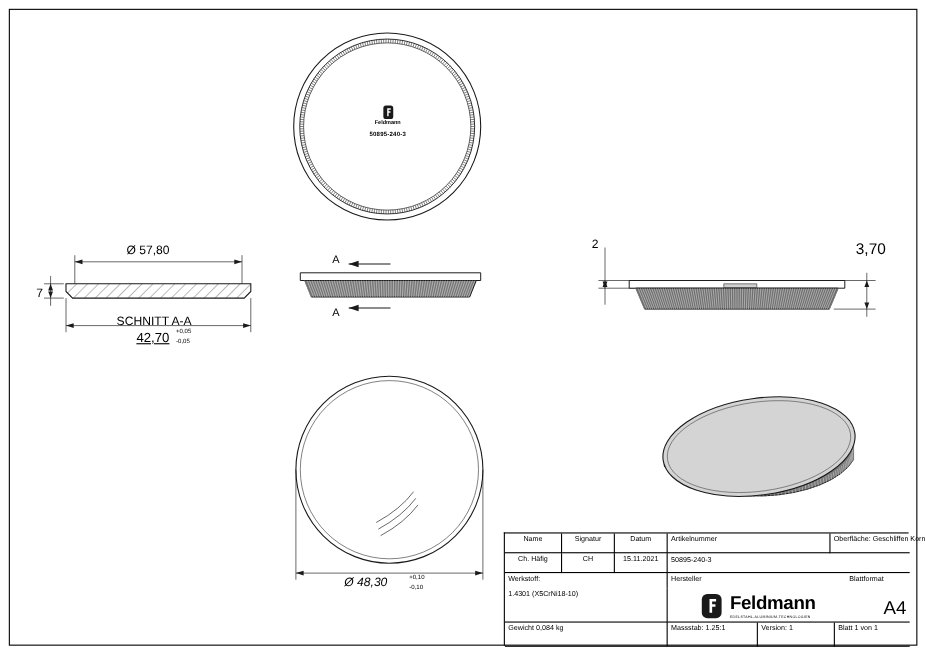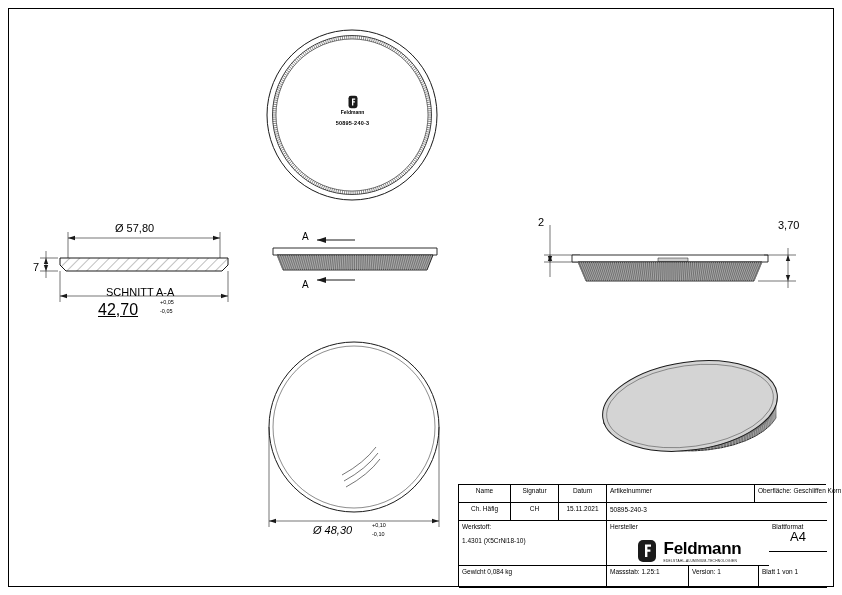--- a/index.html
+++ b/index.html
@@ -308,21 +308,21 @@
       <line x1="30" y1="53" x2="30" y2="84" stroke="#1a1a1a" stroke-width="0.6"></line>
       <line x1="198" y1="53" x2="198" y2="84" stroke="#1a1a1a" stroke-width="0.6"></line>
       <line x1="30" y1="78" x2="198" y2="78" stroke="#1a1a1a" stroke-width="0.6"></line>
       <path d="M30 78 l7 -2.2 v4.4 z" fill="#1a1a1a"></path>
       <path d="M198 78 l-7 -2.2 v4.4 z" fill="#1a1a1a"></path>
     </svg>
   </div>
   <div class="txt" style="left:115px;top:222px;font-size:11px;">Ø 57,80</div>
   <div class="txt" style="left:33px;top:261px;font-size:11px;">7</div>
   <div class="txt" style="left:106px;top:286px;font-size:11px;">SCHNITT A-A</div>
-  <div class="txt" style="left:98px;top:301px;font-size:16px;text-decoration:underline;">42,70</div>
+  <div class="txt" style="left:124px;top:301px;font-size:12px;text-decoration:underline;">42,70</div>
   <div class="txt" style="left:160px;top:299px;font-size:5.5px;">+0,05</div>
   <div class="txt" style="left:160px;top:308px;font-size:5.5px;">-0,05</div>
 
   <div class="abs" style="left:265px;top:230px;">
     <svg width="180" height="60" viewBox="0 0 180 60">
 
       <path d="M8 18 L172 18 L172 25 L8 25 Z" fill="#ffffff" stroke="#1a1a1a" stroke-width="0.9"></path>
 
       <path d="M12 25 L168 25 L162 40 L18 40 Z" fill="#777" stroke="#1a1a1a" stroke-width="0.9"></path>
       <g stroke="#ffffff" stroke-width="0.45" opacity="0.85" id="mid-knurl">
@@ -517,21 +517,21 @@
         </g>
 
       <line x1="244" y1="40" x2="276" y2="40" stroke="#1a1a1a" stroke-width="0.6"></line>
       <line x1="238" y1="66" x2="276" y2="66" stroke="#1a1a1a" stroke-width="0.6"></line>
       <line x1="268" y1="33" x2="268" y2="73" stroke="#1a1a1a" stroke-width="0.6"></line>
       <path d="M268 40 l-2.2 6 h4.4 z" fill="#1a1a1a"></path>
       <path d="M268 66 l-2.2 -6 h4.4 z" fill="#1a1a1a"></path>
     </svg>
   </div>
   <div class="txt" style="left:538px;top:216px;font-size:11px;">2</div>
-  <div class="txt" style="left:778px;top:219px;font-size:11px;text-align:center;">3,70</div>
+  <div class="txt" style="left:778px;top:219px;font-size:14px;text-align:center;">3,70</div>
 
   <div class="abs" style="left:262px;top:335px;">
     <svg width="185" height="200" viewBox="0 0 185 200">
       <circle cx="92" cy="92" r="85" fill="#ffffff" stroke="#1a1a1a" stroke-width="1"></circle>
       <circle cx="92" cy="92" r="81" fill="none" stroke="#1a1a1a" stroke-width="0.5"></circle>
 
       <path d="M80 140 q22 -12 34 -28" fill="none" stroke="#1a1a1a" stroke-width="0.6"></path>
       <path d="M82 146 q22 -12 34 -28" fill="none" stroke="#1a1a1a" stroke-width="0.6"></path>
       <path d="M84 152 q22 -12 34 -28" fill="none" stroke="#1a1a1a" stroke-width="0.6"></path>
 
@@ -663,20 +663,20 @@
           <rect x="3" y="1" width="18" height="22" rx="5" fill="#1a1a1a"></rect>
           <path d="M10 5.5h6v2.3h-3.6v2.6h3v2.3h-3v5.3H10z" fill="#ffffff"></path>
         </svg>
         <div>
 
           <div class="logoTxt">Feldmann</div>
           <div class="logoSub">EDELSTAHL-ALUMINIUM-TECHNOLOGIEN</div>
         </div>
       </div>
     </div>
-    <div class="cell ctr" style="left:310px;top:36px;width:58px;height:31px;border-right:none;font-size:13px;padding-top:8px;">A4</div>
+    <div class="cell ctr" style="left:310px;top:50px;width:58px;height:31px;border-right:none;font-size:17px;padding-top:8px;text-align:right;">A4</div>
 
     <div class="cell" style="left:0;top:81px;width:148px;height:22px;">Gewicht 0,084 kg</div>
     <div class="cell" style="left:148px;top:81px;width:82px;height:22px;">Massstab: 1.25:1</div>
     <div class="cell" style="left:230px;top:81px;width:70px;height:22px;">Version: 1</div>
     <div class="cell" style="left:300px;top:81px;width:68px;height:22px;border-right:none;">Blatt 1 von 1</div>
   </div>
 </div>
 
 </body></html>

